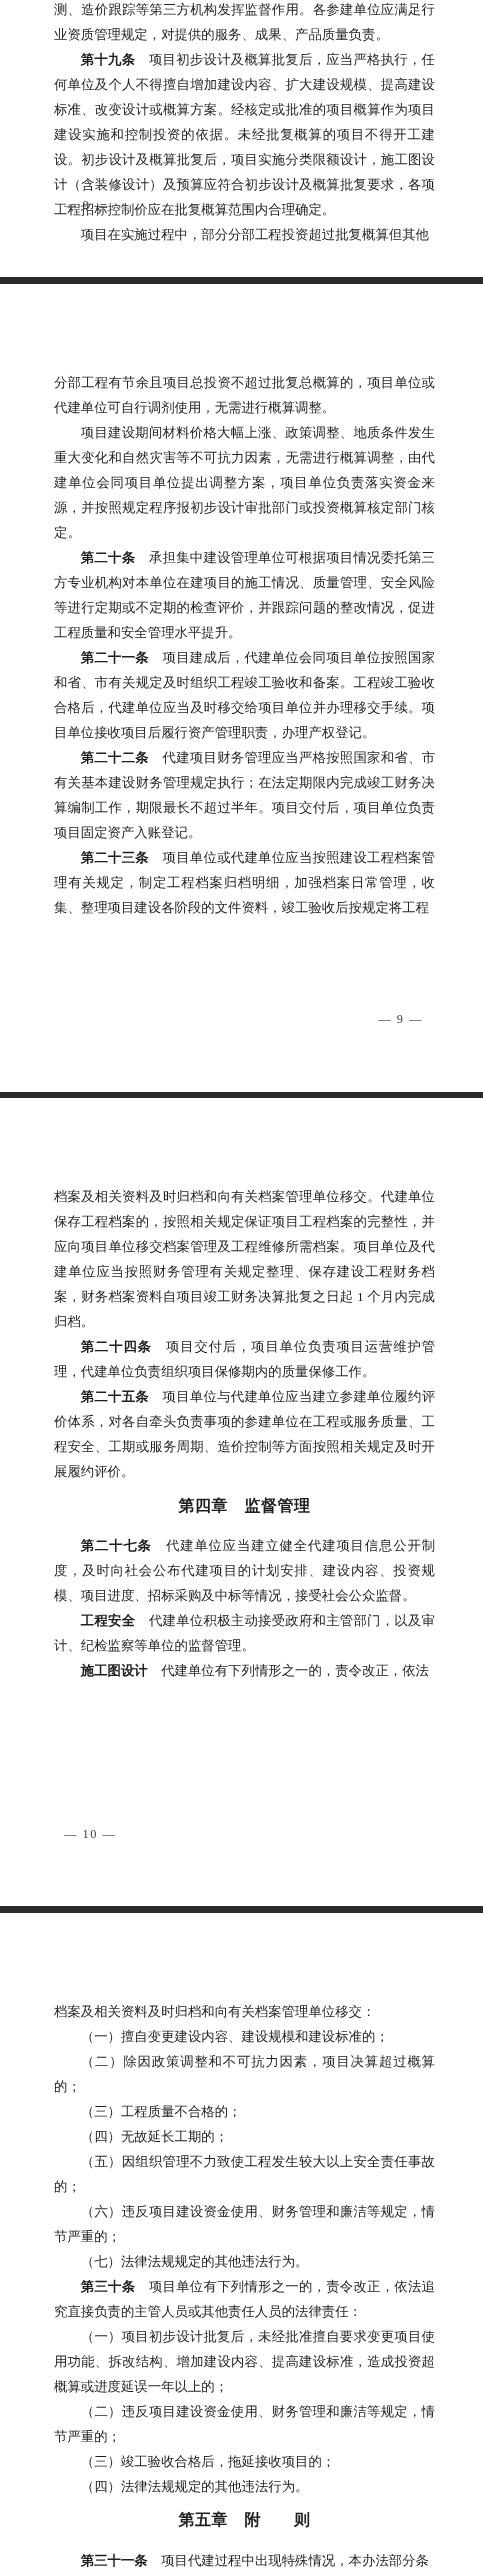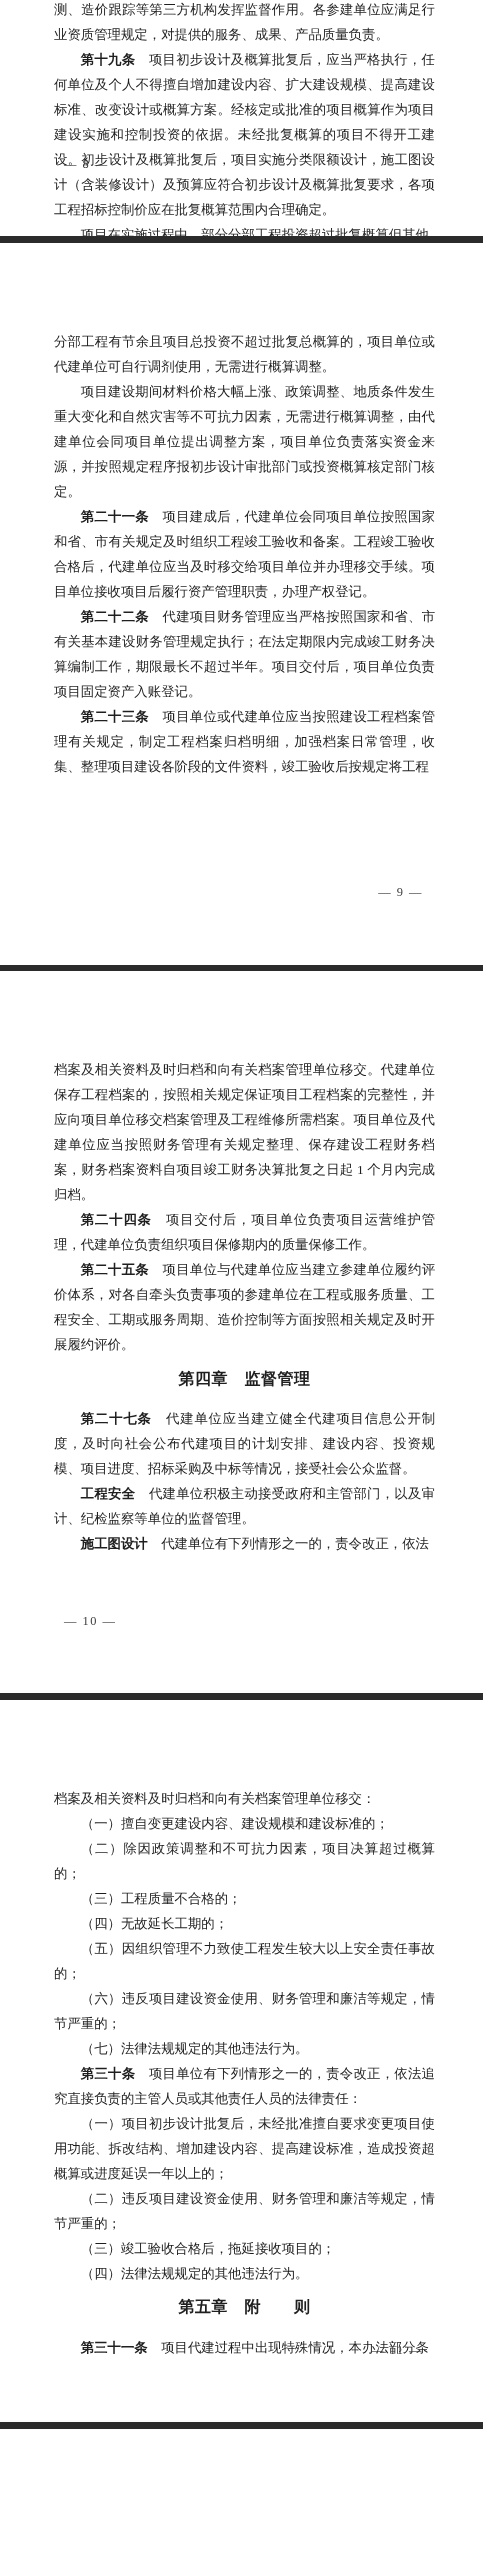--- a/index.html
+++ b/index.html
@@ -11,22 +11,22 @@
     color: #1f1f1f;
   }
   #viewer { width: 484px; }
 
   .page {
     position: relative;
     width: 484px;
     background: #ffffff;
     overflow: hidden;
   }
-  .page--full { height: 722px; }
-  .page--partial-top { height: 236px; }
+  .page--full { height: 808px; }
+  .page--partial-top { height: 277px; }
   .page--partial-bottom { height: 388px; }
 
   .page__content {
     padding: 86px 49px 0 54px;
   }
   .page--partial-top .page__content {
     padding-top: 0;
     margin-top: -3.1px;
   }
 
@@ -81,20 +81,21 @@
         <p class="para para--indent"><b class="article-number">第十九条</b>　<span>项目初步设计及概算批复后，应当严格执行，任何单位及个人不得擅自增加建设内容、扩大建设规模、提高建设标准、改变设计或概算方案。经核定或批准的项目概算作为项目建设实施和控制投资的依据。未经批复概算的项目不得开工建设。初步设计及概算批复后，项目实施分类限额设计，施工图设计（含装修设计）及预算应符合初步设计及概算批复要求，各项工程招标控制价应在批复概算范围内合理确定。</span></p>
         <p class="para para--indent">项目在实施过程中，部分分部工程投资超过批复概算但其他</p>
       </div>
       <div class="page-number page-number--left">— 8 —</div>
     </section>
     <div class="page-separator" style="background: rgb(43, 43, 43);"></div>
     <section class="page page--full">
       <div class="page__content">
         <p class="para">分部工程有节余且项目总投资不超过批复总概算的，项目单位或代建单位可自行调剂使用，无需进行概算调整。</p>
         <p class="para para--indent">项目建设期间材料价格大幅上涨、政策调整、地质条件发生重大变化和自然灾害等不可抗力因素，无需进行概算调整，由代建单位会同项目单位提出调整方案，项目单位负责落实资金来源，并按照规定程序报初步设计审批部门或投资概算核定部门核定。</p>
+        <p class="para para--indent"><b class="article-number">第二十条</b>　<span>承担集中建设管理单位可根据项目情况委托第三方专业机构对本单位在建项目的施工情况、质量管理、安全风险等进行定期或不定期的检查评价，并跟踪问题的整改情况，促进工程质量和安全管理水平提升。</span></p>
         <p class="para para--indent"><b class="article-number">第二十一条</b>　<span>项目建成后，代建单位会同项目单位按照国家和省、市有关规定及时组织工程竣工验收和备案。工程竣工验收合格后，代建单位应当及时移交给项目单位并办理移交手续。项目单位接收项目后履行资产管理职责，办理产权登记。</span></p>
         <p class="para para--indent"><b class="article-number">第二十二条</b>　<span>代建项目财务管理应当严格按照国家和省、市有关基本建设财务管理规定执行；在法定期限内完成竣工财务决算编制工作，期限最长不超过半年。项目交付后，项目单位负责项目固定资产入账登记。</span></p>
         <p class="para para--indent"><b class="article-number">第二十三条</b>　<span>项目单位或代建单位应当按照建设工程档案管理有关规定，制定工程档案归档明细，加强档案日常管理，收集、整理项目建设各阶段的文件资料，竣工验收后按规定将工程</span></p>
       </div>
       <div class="page-number page-number--right">— 9 —</div>
     </section>
     <div class="page-separator" style="background: rgb(43, 43, 43);"></div>
     <section class="page page--full">
       <div class="page__content">
         <p class="para">档案及相关资料及时归档和向有关档案管理单位移交。代建单位保存工程档案的，按照相关规定保证项目工程档案的完整性，并应向项目单位移交档案管理及工程维修所需档案。项目单位及代建单位应当按照财务管理有关规定整理、保存建设工程财务档案，财务档案资料自项目竣工财务决算批复之日起 1 个月内完成归档。</p>

